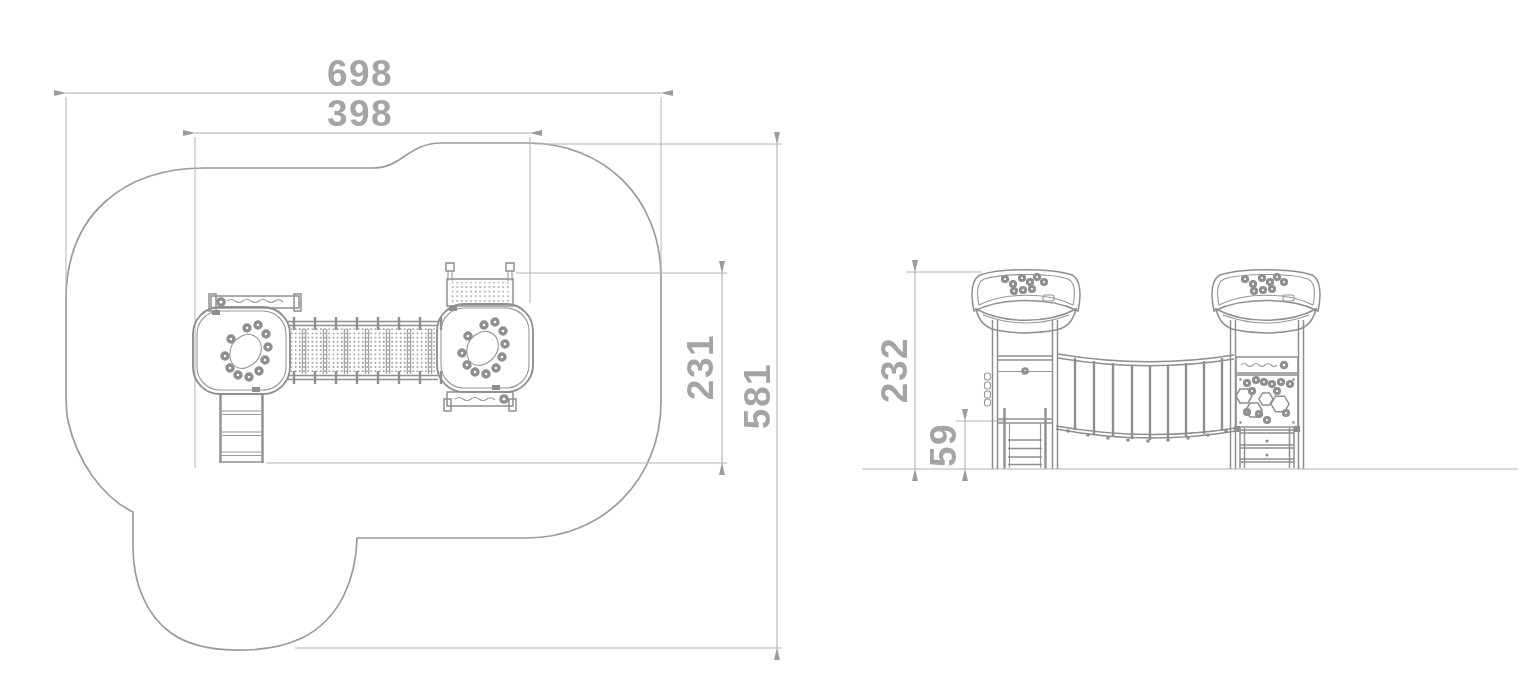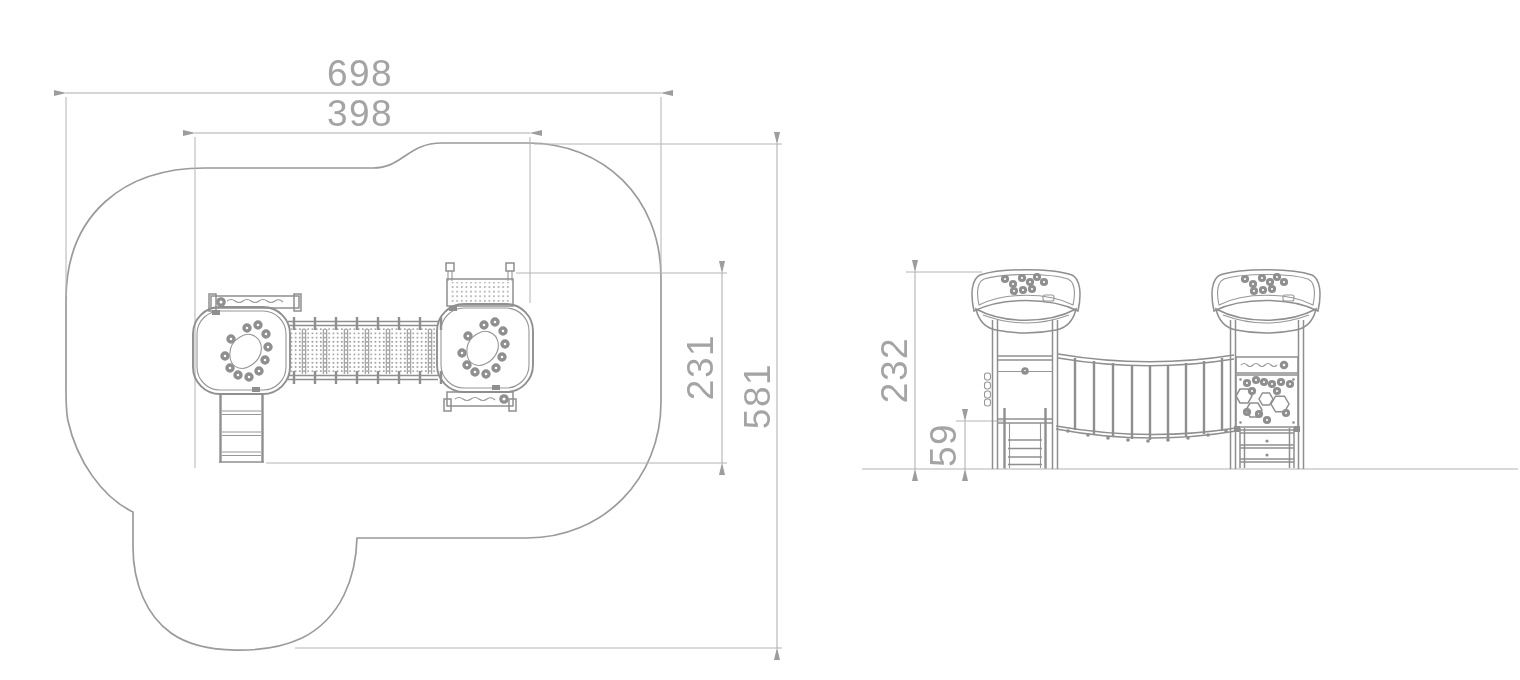--- a/index.html
+++ b/index.html
@@ -1,17 +1,17 @@
 <!DOCTYPE html>
 <html><head>
 <meta charset="utf-8">
 <style>
   html,body{margin:0;padding:0;background:#ffffff;}
   .stage{position:relative;width:1520px;height:680px;background:#ffffff;overflow:hidden;
-         font-family:"Liberation Sans", sans-serif;}
+         font-family:"Liberation Sans", sans-serif;font-weight:bold;}
   svg{display:block;}
   .dimtext{font-family:"Liberation Sans", sans-serif;font-size:37px;letter-spacing:1.5px;
            fill:#a4a4a4;}
   .dimline{stroke:#ababab;stroke-width:1;fill:none;}
   .extline{stroke:#b4b4b4;stroke-width:1;fill:none;}
   .blob{stroke:#9b9b9b;stroke-width:1.7;fill:none;}
   .s1{stroke:#8f8f8f;stroke-width:1.5;fill:none;}
   .s2{stroke:#8f8f8f;stroke-width:2.4;fill:none;}
   .thin{stroke:#979797;stroke-width:1.1;fill:none;}
   .fillg{fill:#8f8f8f;stroke:none;}

